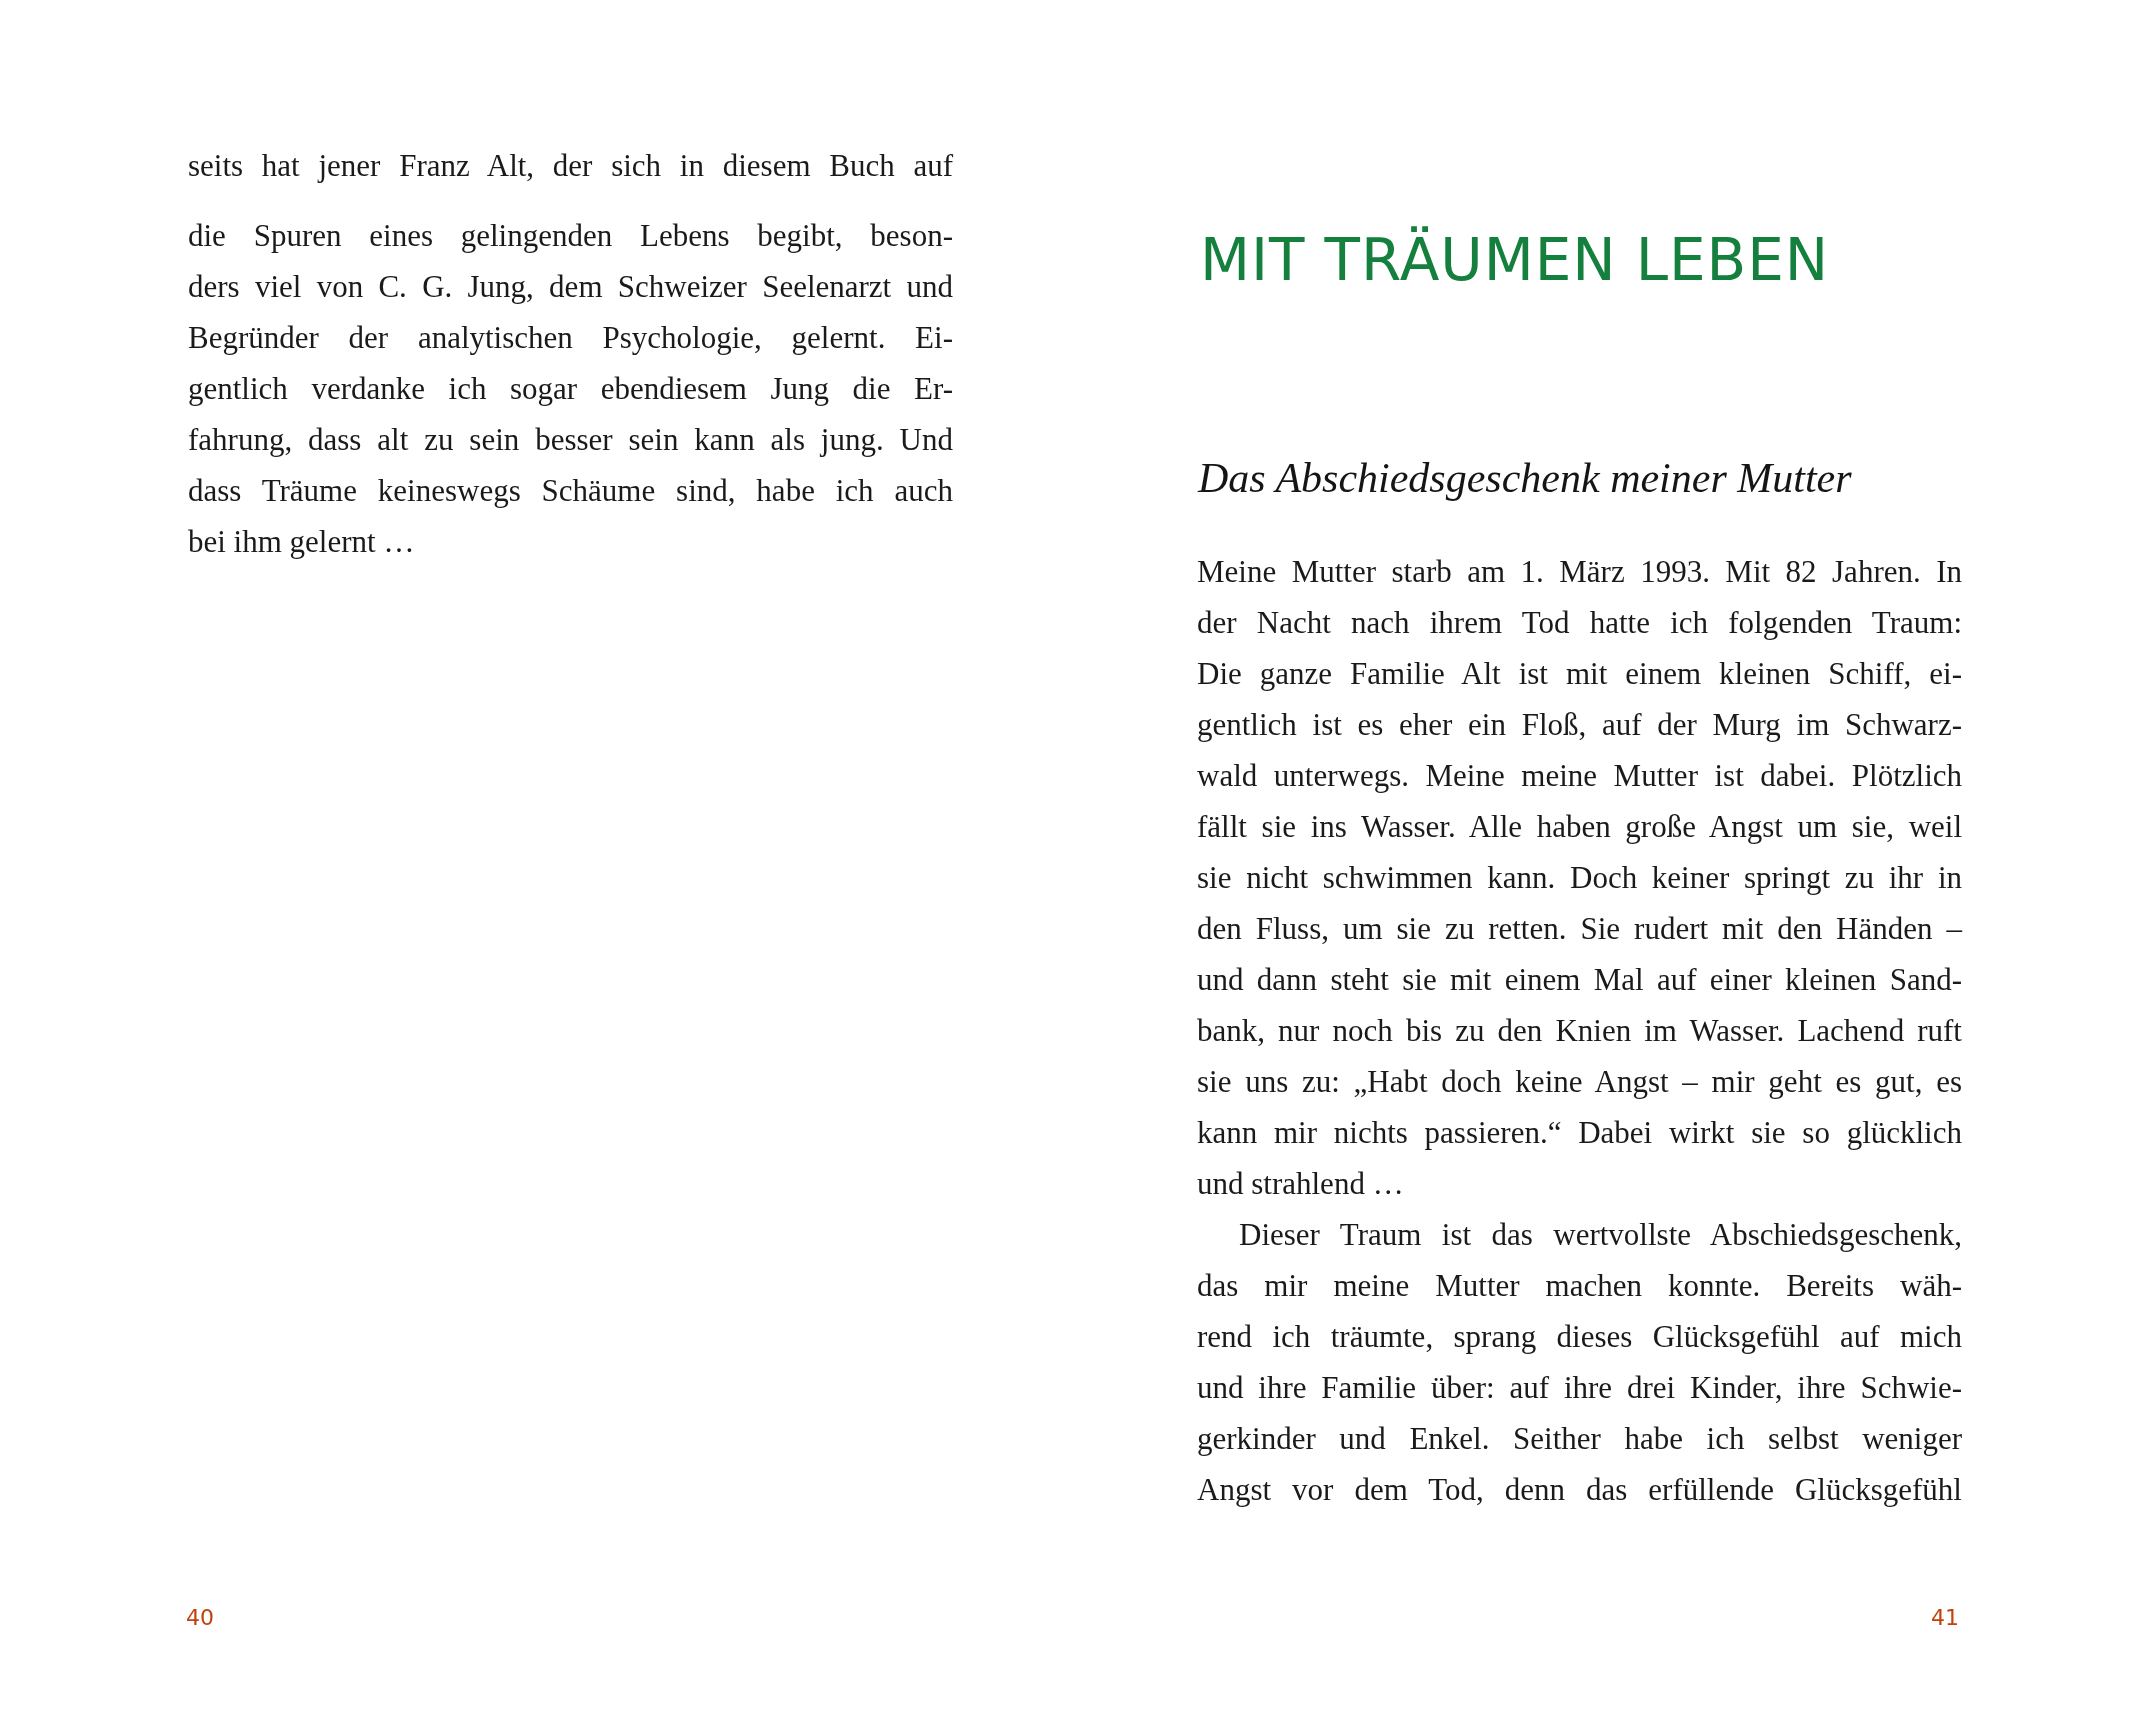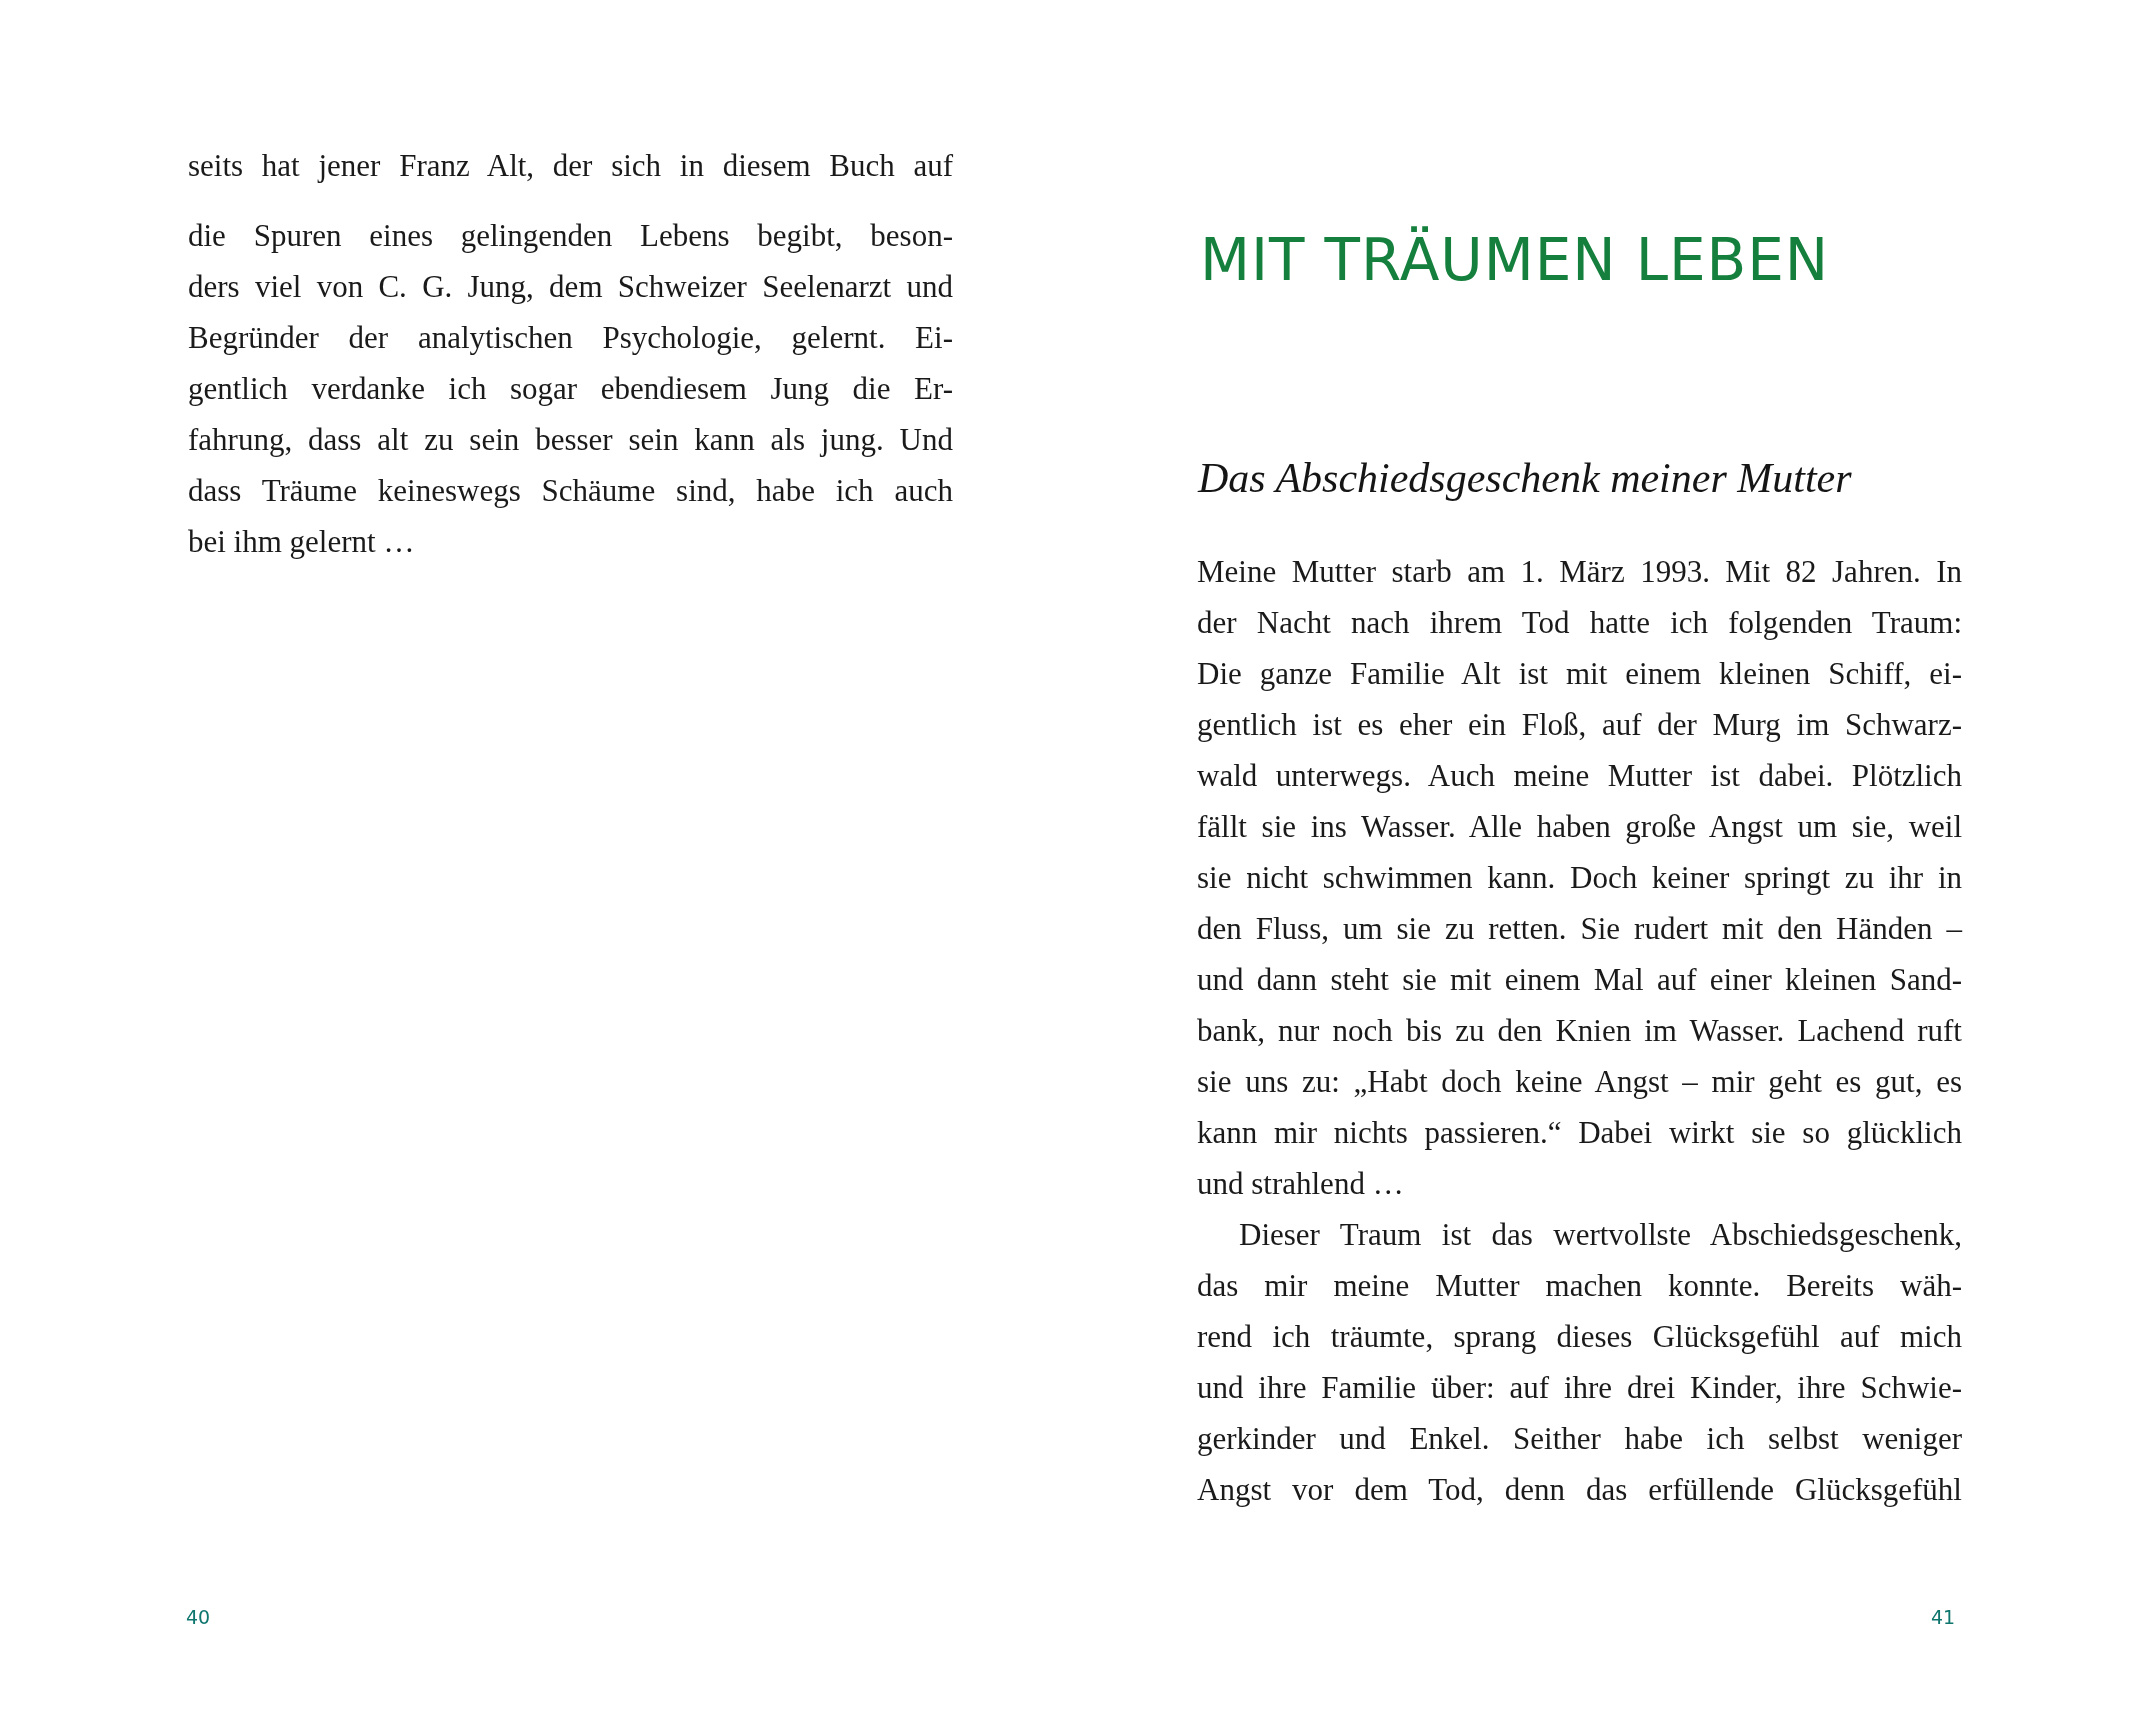--- a/index.html
+++ b/index.html
@@ -71,23 +71,23 @@
     font-weight: normal;
     font-size: 42px;
     line-height: 56px;
     color: #151515;
     white-space: nowrap;
   }
   .page-number {
     position: absolute;
     top: 1600px;
     font-family: "DejaVu Sans", "Liberation Sans", sans-serif;
-    font-size: 19px;
+    font-size: 22px;
     line-height: 35px;
-    color: #0f766e;
+    color: #c2410c;
   }
   .page-left .page-number { left: 186px; }
   .page-right .page-number { left: 858px; }
 </style>
 </head>
 <body>
 
 <div class="page page-left">
   <div class="column">
     <span class="line" style="white-space: normal; word-break: keep-all;">seits hat jener Franz Alt, der sich in diesem Buch auf</span>
@@ -105,21 +105,21 @@
 <div class="page page-right">
   <h1 class="chapter-title">MIT TRÄUMEN LEBEN</h1>
   <h2 class="section-title">Das Abschiedsgeschenk meiner Mutter</h2>
 
   <div class="column body-column">
     <div class="paragraph">
       <span class="line" style="white-space: normal; word-break: keep-all;">Meine Mutter starb am 1. März 1993. Mit 82 Jahren. In</span>
       <span class="line" style="white-space: normal; word-break: keep-all;">der Nacht nach ihrem Tod hatte ich folgenden Traum:</span>
       <span class="line" style="white-space: normal; word-break: keep-all;">Die ganze Familie Alt ist mit einem kleinen Schiff, ei-</span>
       <span class="line" style="white-space: normal; word-break: keep-all;">gentlich ist es eher ein Floß, auf der Murg im Schwarz-</span>
-      <span class="line" style="white-space: normal; word-break: keep-all;">wald unterwegs. Auch meine Mutter ist dabei. Plötzlich</span>
+      <span class="line" style="white-space: normal; word-break: keep-all;">wald unterwegs. Meine meine Mutter ist dabei. Plötzlich</span>
       <span class="line" style="white-space: normal; word-break: keep-all;">fällt sie ins Wasser. Alle haben große Angst um sie, weil</span>
       <span class="line" style="white-space: normal; word-break: keep-all;">sie nicht schwimmen kann. Doch keiner springt zu ihr in</span>
       <span class="line" style="white-space: normal; word-break: keep-all;">den Fluss, um sie zu retten. Sie rudert mit den Händen –</span>
       <span class="line" style="white-space: normal; word-break: keep-all;">und dann steht sie mit einem Mal auf einer kleinen Sand-</span>
       <span class="line" style="white-space: normal; word-break: keep-all;">bank, nur noch bis zu den Knien im Wasser. Lachend ruft</span>
       <span class="line" style="white-space: normal; word-break: keep-all;">sie uns zu: „Habt doch keine Angst – mir geht es gut, es</span>
       <span class="line" style="white-space: normal; word-break: keep-all;">kann mir nichts passieren.“ Dabei wirkt sie so glücklich</span>
       <span class="line last">und strahlend …</span>
     </div>
     <div class="paragraph">

